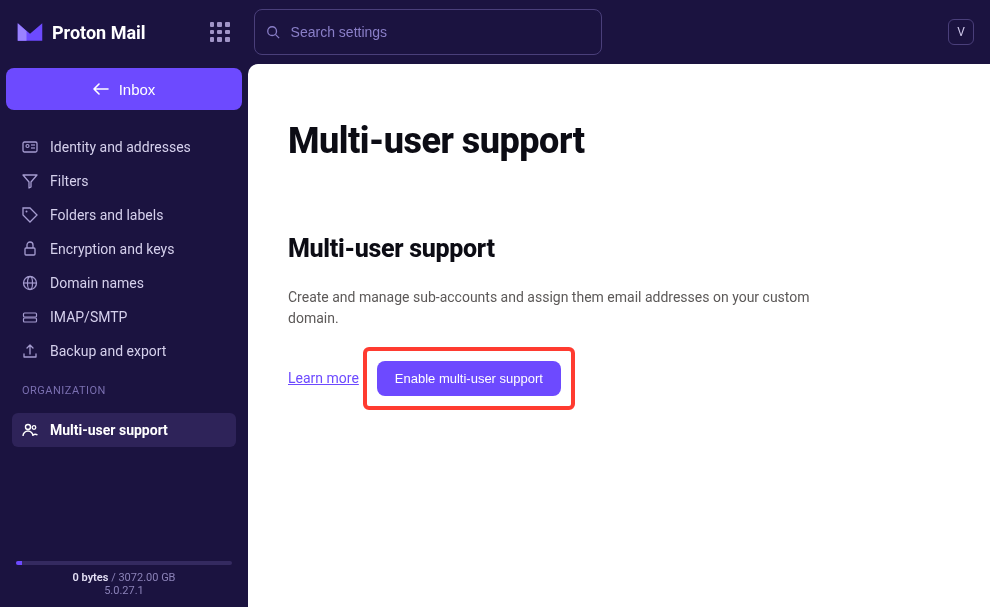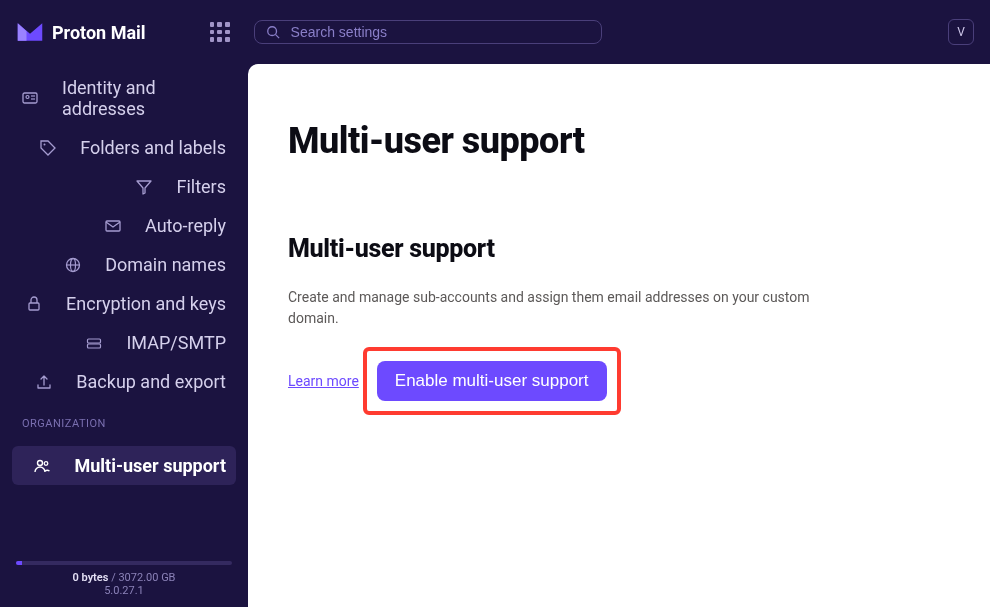--- a/index.html
+++ b/index.html
@@ -48,21 +48,21 @@
       background: #a095c7;
       border-radius: 1px;
     }
     .search-wrap {
       flex: 0 0 348px;
       position: relative;
       margin-left: 8px;
     }
     .search-input {
       width: 100%;
-      height: 24px;
+      height: 46px;
       background: transparent;
       border: 1px solid #4a3f7a;
       border-radius: 8px;
       color: #f97316;
       font-size: 14px;
       padding: 0 14px 0 36px;
       outline: none;
     }
     .search-input::placeholder { color: #8a7fc8; }
     .search-icon {
@@ -122,27 +122,26 @@
     .nav-section-label {
       color: #7a6fb0;
       font-size: 11px;
       letter-spacing: 0.5px;
       padding: 16px 10px 16px 10px;
       text-transform: uppercase;
     }
     .nav-item {
       display: flex;
       align-items: center;
-      gap: 24px;
+      gap: 12px;
       padding: 9px 10px;
       color: #d5d0ec;
-      font-size: 18px;
+      font-size: 14px;
       border-radius: 6px;
       cursor: pointer;
-      justify-content: flex-end;
     }
     .nav-item.active {
       background: #2e2359;
       color: #fff;
       font-weight: 700;
     }
     .nav-item .ico {
       width: 16px;
       height: 16px;
       flex-shrink: 0;
@@ -217,21 +216,21 @@
       border-radius: 6px;
       padding: 10px;
       margin-top: 18px;
     }
     .enable-btn {
       background: #6d4aff;
       color: #fff;
       border: none;
       border-radius: 8px;
       padding: 10px 18px;
-      font-size: 17px;
+      font-size: 13px;
       cursor: pointer;
     }
   </style>
 </head>
 <body>
 
 <div class="header">
   <div class="logo">
     <svg class="logo-icon" viewBox="0 0 32 32">
       <path d="M2 6 L16 18 L30 6 L30 26 L2 26 Z" fill="#6d4aff"></path>
@@ -256,72 +255,71 @@
       <line x1="11" y1="11" x2="15" y2="15" stroke="currentColor" stroke-width="1.5"></line>
     </svg>
     <input class="search-input" placeholder="Search settings" style="">
   </div>
   <div class="header-spacer"></div>
   <div class="avatar">V</div>
 </div>
 
 <div class="body-wrap">
   <div class="sidebar">
+    <button class="inbox-btn">
+      <svg class="arrow" viewBox="0 0 16 12">
+        <path d="M6 1 L1 6 L6 11 M1 6 L15 6" fill="none" stroke="#fff" stroke-width="1.6" stroke-linecap="round" stroke-linejoin="round"></path>
+      </svg>
+      <span>Inbox</span>
+    </button>
 
     <div class="nav">
 
       <div class="nav-item">
         <svg class="ico" viewBox="0 0 16 16">
             <rect x="1" y="3" width="14" height="10" rx="1.5" fill="none" stroke="currentColor" stroke-width="1.3"></rect>
             <circle cx="5.5" cy="7" r="1.5" fill="none" stroke="currentColor" stroke-width="1.2"></circle>
             <line x1="9" y1="6" x2="13" y2="6" stroke="currentColor" stroke-width="1.2"></line>
             <line x1="9" y1="9" x2="13" y2="9" stroke="currentColor" stroke-width="1.2"></line>
           </svg>
         <span>Identity and addresses</span>
       </div>
 
 
       <div class="nav-item">
         <svg class="ico" viewBox="0 0 16 16">
+            <path d="M1 2 L15 2 L9 9 L9 14 L7 15 L7 9 Z" fill="none" stroke="currentColor" stroke-width="1.3" stroke-linejoin="round"></path>
+          </svg>
+        <span>Filters</span>
+      </div>
+
+      <div class="nav-item">
+        <svg class="ico" viewBox="0 0 16 16">
             <path d="M1 1 L8 1 L15 8 L8 15 L1 8 Z" fill="none" stroke="currentColor" stroke-width="1.3"></path>
             <circle cx="4.5" cy="4.5" r="1" fill="currentColor"></circle>
           </svg>
         <span>Folders and labels</span>
       </div>
 
-      <div class="nav-item">
-        <svg class="ico" viewBox="0 0 16 16">
-            <path d="M1 2 L15 2 L9 9 L9 14 L7 15 L7 9 Z" fill="none" stroke="currentColor" stroke-width="1.3" stroke-linejoin="round"></path>
-          </svg>
-        <span>Filters</span>
-      </div>
-
-      <div class="nav-item">
-        <svg class="ico" viewBox="0 0 16 16">
-            <rect x="1" y="3" width="14" height="10" rx="1" fill="none" stroke="currentColor" stroke-width="1.3"></rect>
-            <path d="M1 4 L8 9 L15 4" fill="none" stroke="currentColor" stroke-width="1.3"></path>
-          </svg>
-        <span>Auto-reply</span>
+
+      <div class="nav-item">
+        <svg class="ico" viewBox="0 0 16 16">
+            <rect x="3" y="7" width="10" height="7" rx="1" fill="none" stroke="currentColor" stroke-width="1.3"></rect>
+            <path d="M5 7 L5 4 A3 3 0 0 1 11 4 L11 7" fill="none" stroke="currentColor" stroke-width="1.3"></path>
+          </svg>
+        <span>Encryption and keys</span>
       </div>
 
       <div class="nav-item">
         <svg class="ico" viewBox="0 0 16 16">
             <circle cx="8" cy="8" r="6.5" fill="none" stroke="currentColor" stroke-width="1.3"></circle>
             <ellipse cx="8" cy="8" rx="2.5" ry="6.5" fill="none" stroke="currentColor" stroke-width="1.2"></ellipse>
             <line x1="1.5" y1="8" x2="14.5" y2="8" stroke="currentColor" stroke-width="1.2"></line>
           </svg>
         <span>Domain names</span>
-      </div>
-
-      <div class="nav-item">
-        <svg class="ico" viewBox="0 0 16 16">
-            <rect x="3" y="7" width="10" height="7" rx="1" fill="none" stroke="currentColor" stroke-width="1.3"></rect>
-            <path d="M5 7 L5 4 A3 3 0 0 1 11 4 L11 7" fill="none" stroke="currentColor" stroke-width="1.3"></path>
-          </svg>
-        <span>Encryption and keys</span>
       </div>
 
       <div class="nav-item">
         <svg class="ico" viewBox="0 0 16 16">
             <rect x="1.5" y="4" width="13" height="4" rx="1" fill="none" stroke="currentColor" stroke-width="1.2"></rect>
             <rect x="1.5" y="9" width="13" height="4" rx="1" fill="none" stroke="currentColor" stroke-width="1.2"></rect>
           </svg>
         <span>IMAP/SMTP</span>
       </div>
 

